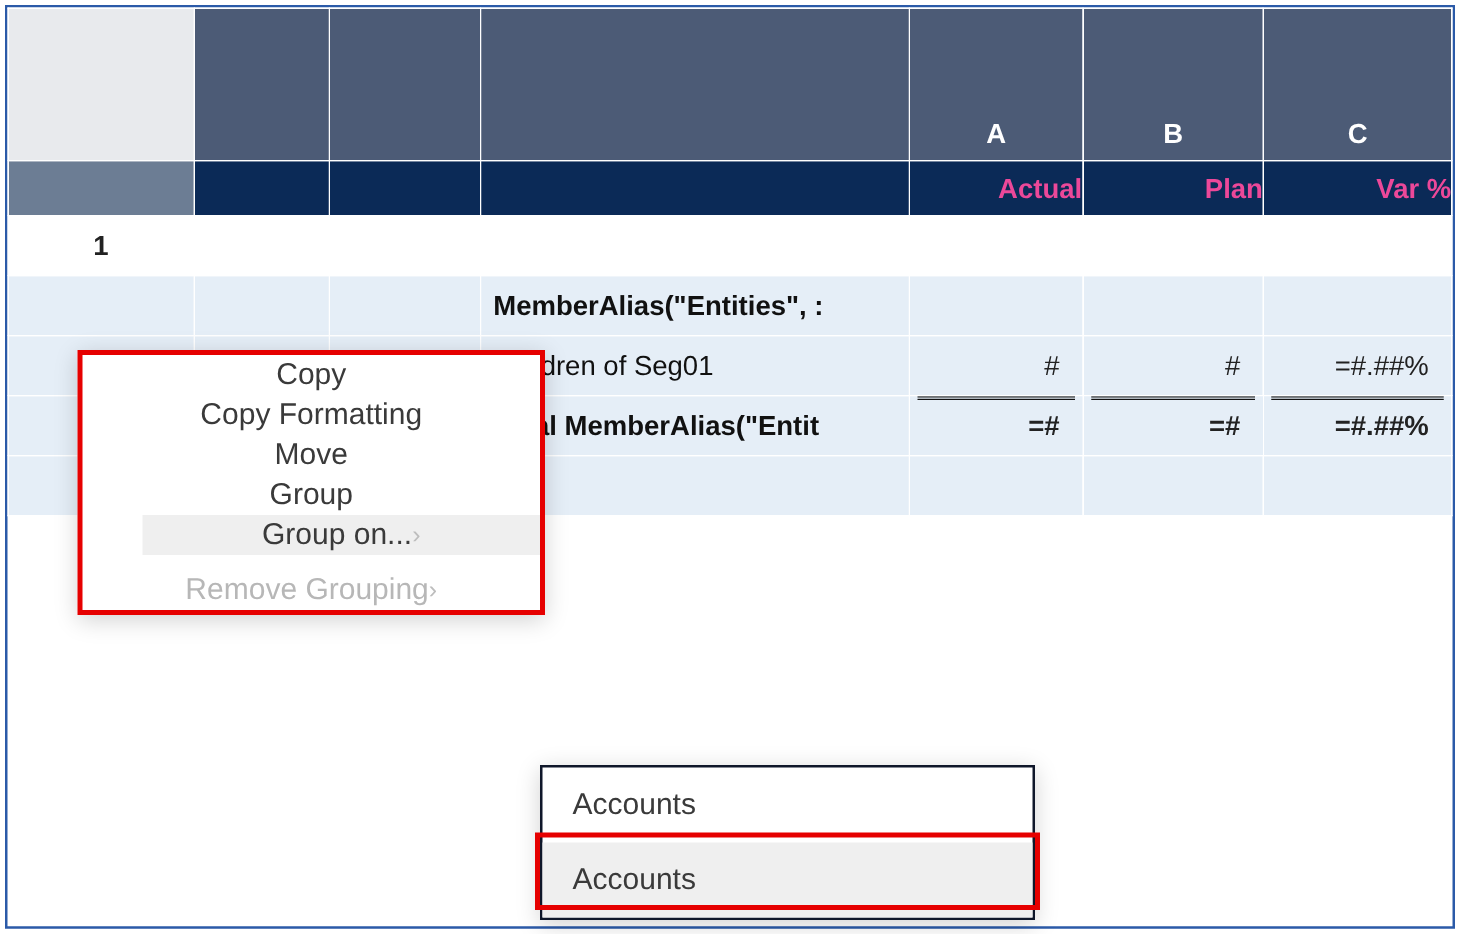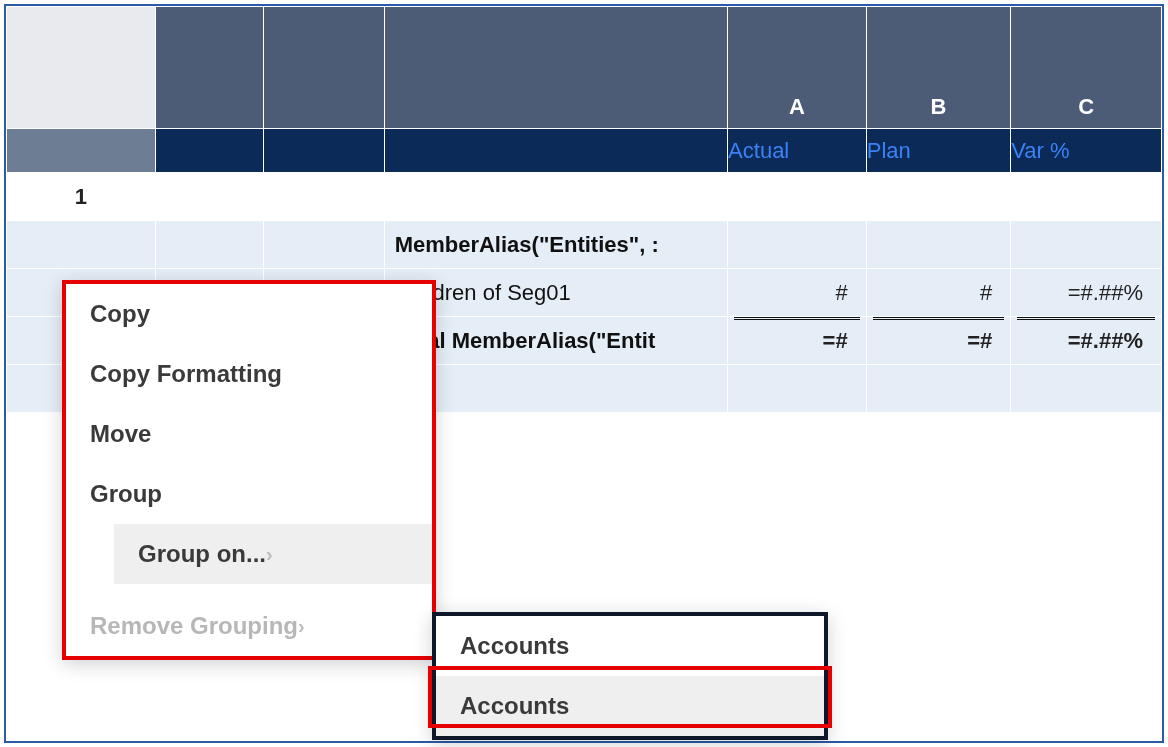--- a/index.html
+++ b/index.html
@@ -32,21 +32,21 @@
   col.c-narrow2 { width: 120px; }
   col.c-wide   { width: 342px; }
   col.c-a      { width: 138px; }
   col.c-b      { width: 144px; }
   col.c-c      { width: 150px; }
 
   
   tr.hdr1 td { background: #4c5b76; height: 122px; vertical-align: bottom; text-align: center; color: #fff; font-weight: 700; font-size: 22px; padding-bottom: 8px;}
   tr.hdr1 td.corner { background: #e8eaed; }
   
-  tr.hdr2 td { background: #0b2a57; height: 44px; text-align: left; color: #3b82f6; font-weight: 400; font-size: 22px; }
+  tr.hdr2 td { background: #0b2a57; height: 44px; text-align: right; color: #ec4899; font-weight: 700; font-size: 22px; }
   tr.hdr2 td.rowhdr-cell { background: #6c7d94; }
   tr.hdr2 td.blank-dark { background: #0b2a57; }
 
   
   tr.body td { background: #fff; font-size: 22px; color: #222; padding: 0 10px; }
   tr.body td.rowhdr { text-align: center; font-weight: 700; }
   tr.body.alt td { background: #e5eef7; }
   tr.body td.num { text-align: right; padding-right: 18px; }
   tr.body td.wide { font-weight: 700; color: #111; }
   tr.body td.wide.normalw { font-weight: 400; }
@@ -65,43 +65,41 @@
     left: 56px;
     top: 274px;
     width: 374px;
     background: #fff;
     border: 4px solid #e60000;
     box-shadow: 0 4px 18px rgba(0,0,0,.18);
     font-size: 24px;
     color: #3a3a3a;
   }
   .context-menu .item {
-    padding: 16px 24px;
+    padding: 2px 24px;
     cursor: default;
     display: flex;
     align-items: center;
-    justify-content: flex-start;
-    font-weight: bold;
+    justify-content: center;
   }
   .context-menu .item.hover { background: #efefef; margin-left: 48px; }
   .context-menu .item.disabled { color: #b7b7b7; margin-top: 12px; }
   .context-menu .chev { color: #bdbdbd; font-size: 20px; }
 
   
   .submenu {
     position: absolute;
     left: 426px;
     top: 606px;
     width: 396px;
     background: #fff;
-    border: 4px solid #0f172a;
+    border: 2px solid #0f172a;
     box-shadow: 0 4px 18px rgba(0,0,0,.18);
     font-size: 24px;
     color: #3a3a3a;
-    font-weight: bold;
   }
   .submenu .item {
     padding: 16px 24px;
     cursor: default;
   }
   .submenu .item.hover { background: #efefef; }
   .submenu-highlight {
     position: absolute;
     left: 422px;
     top: 660px;

